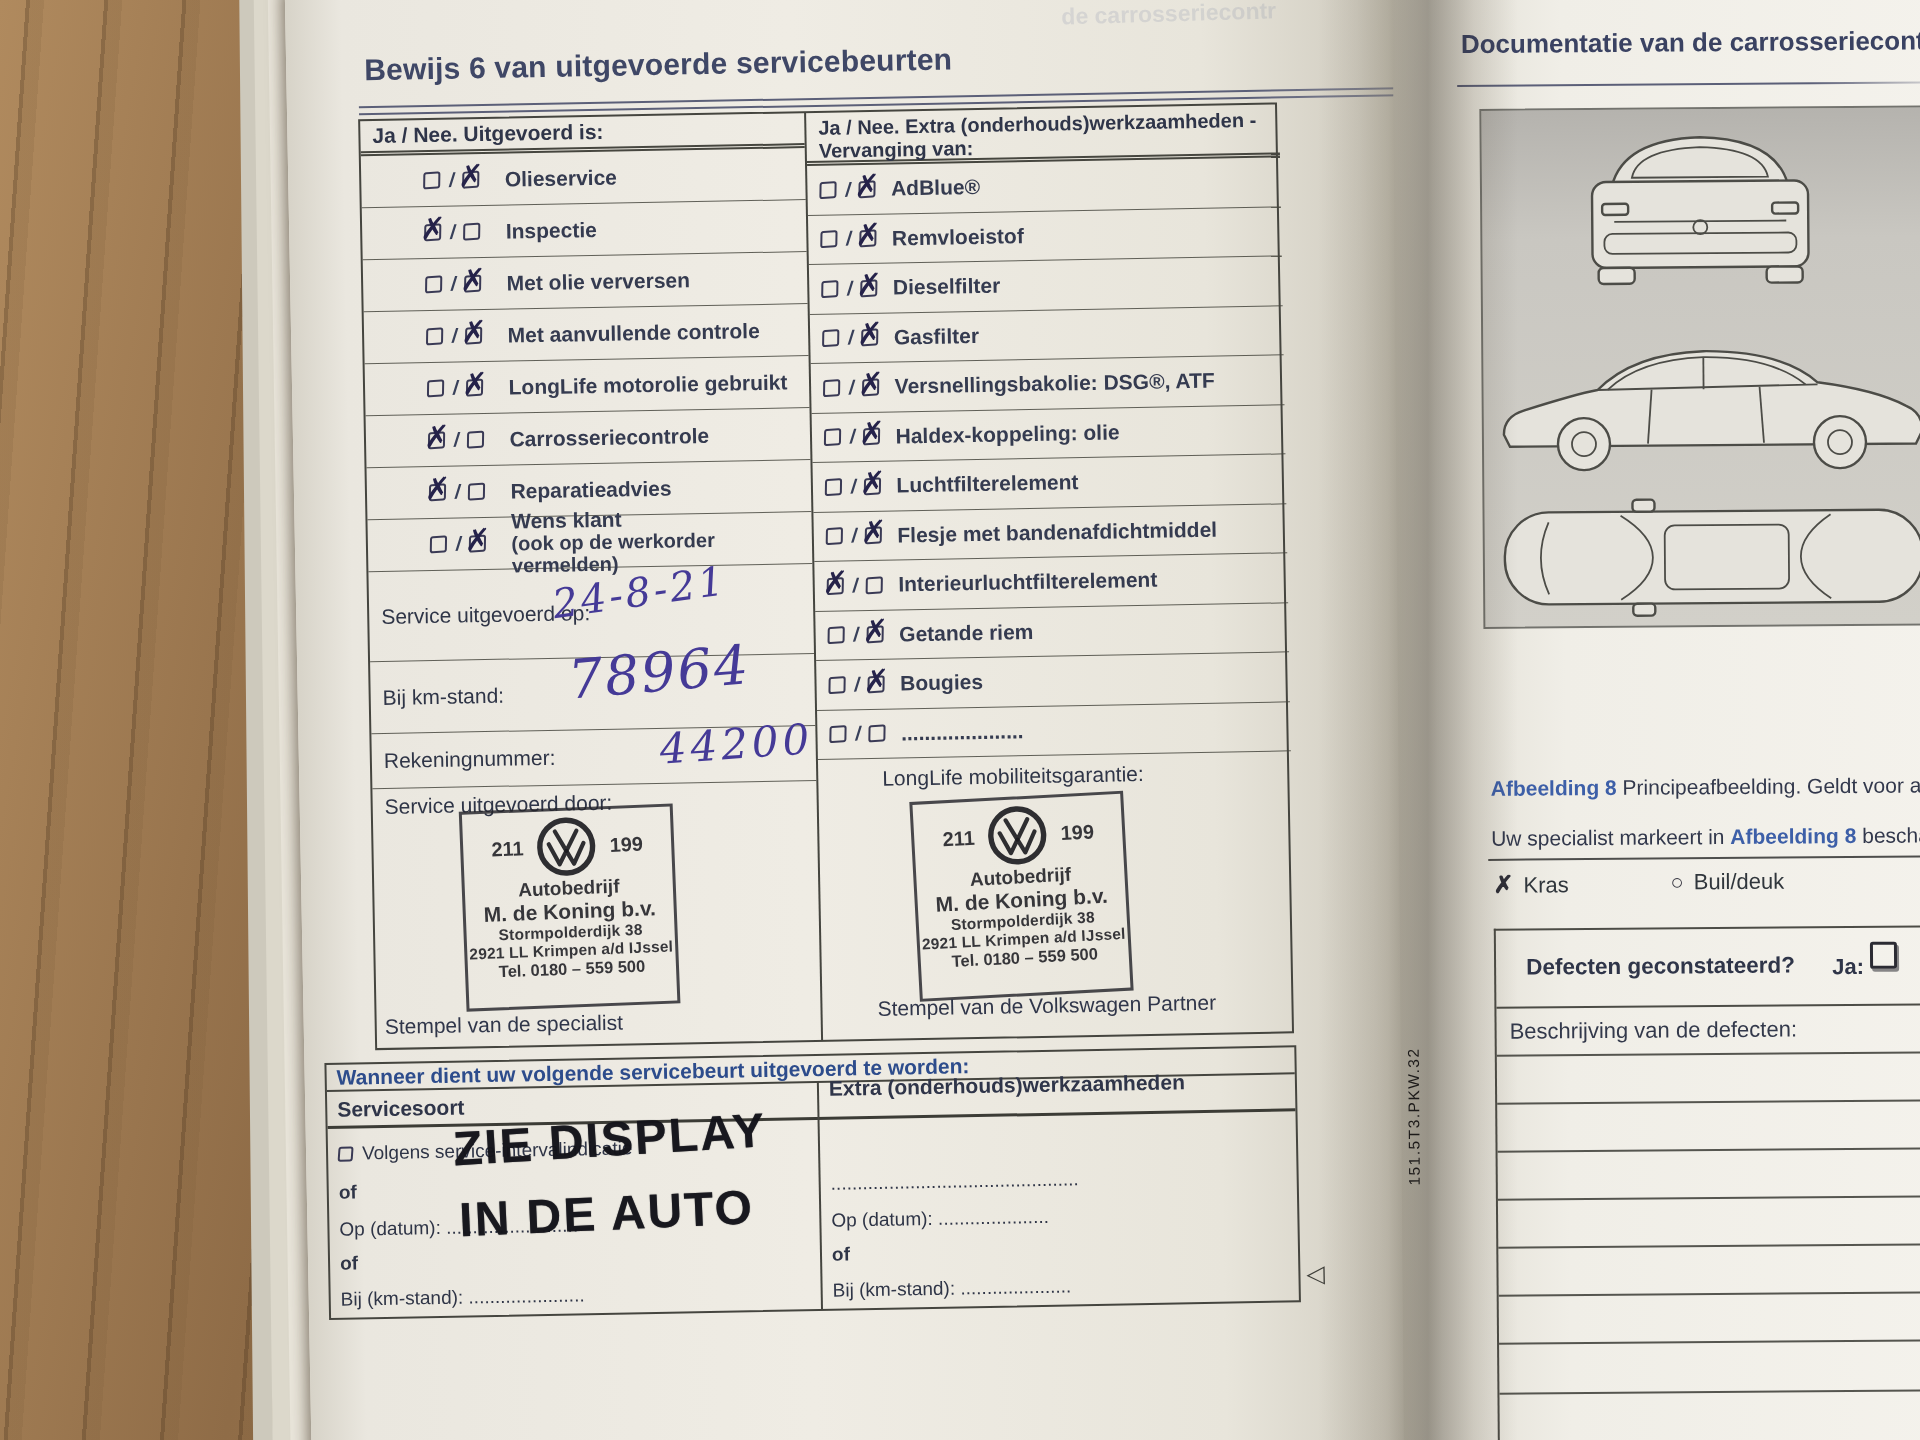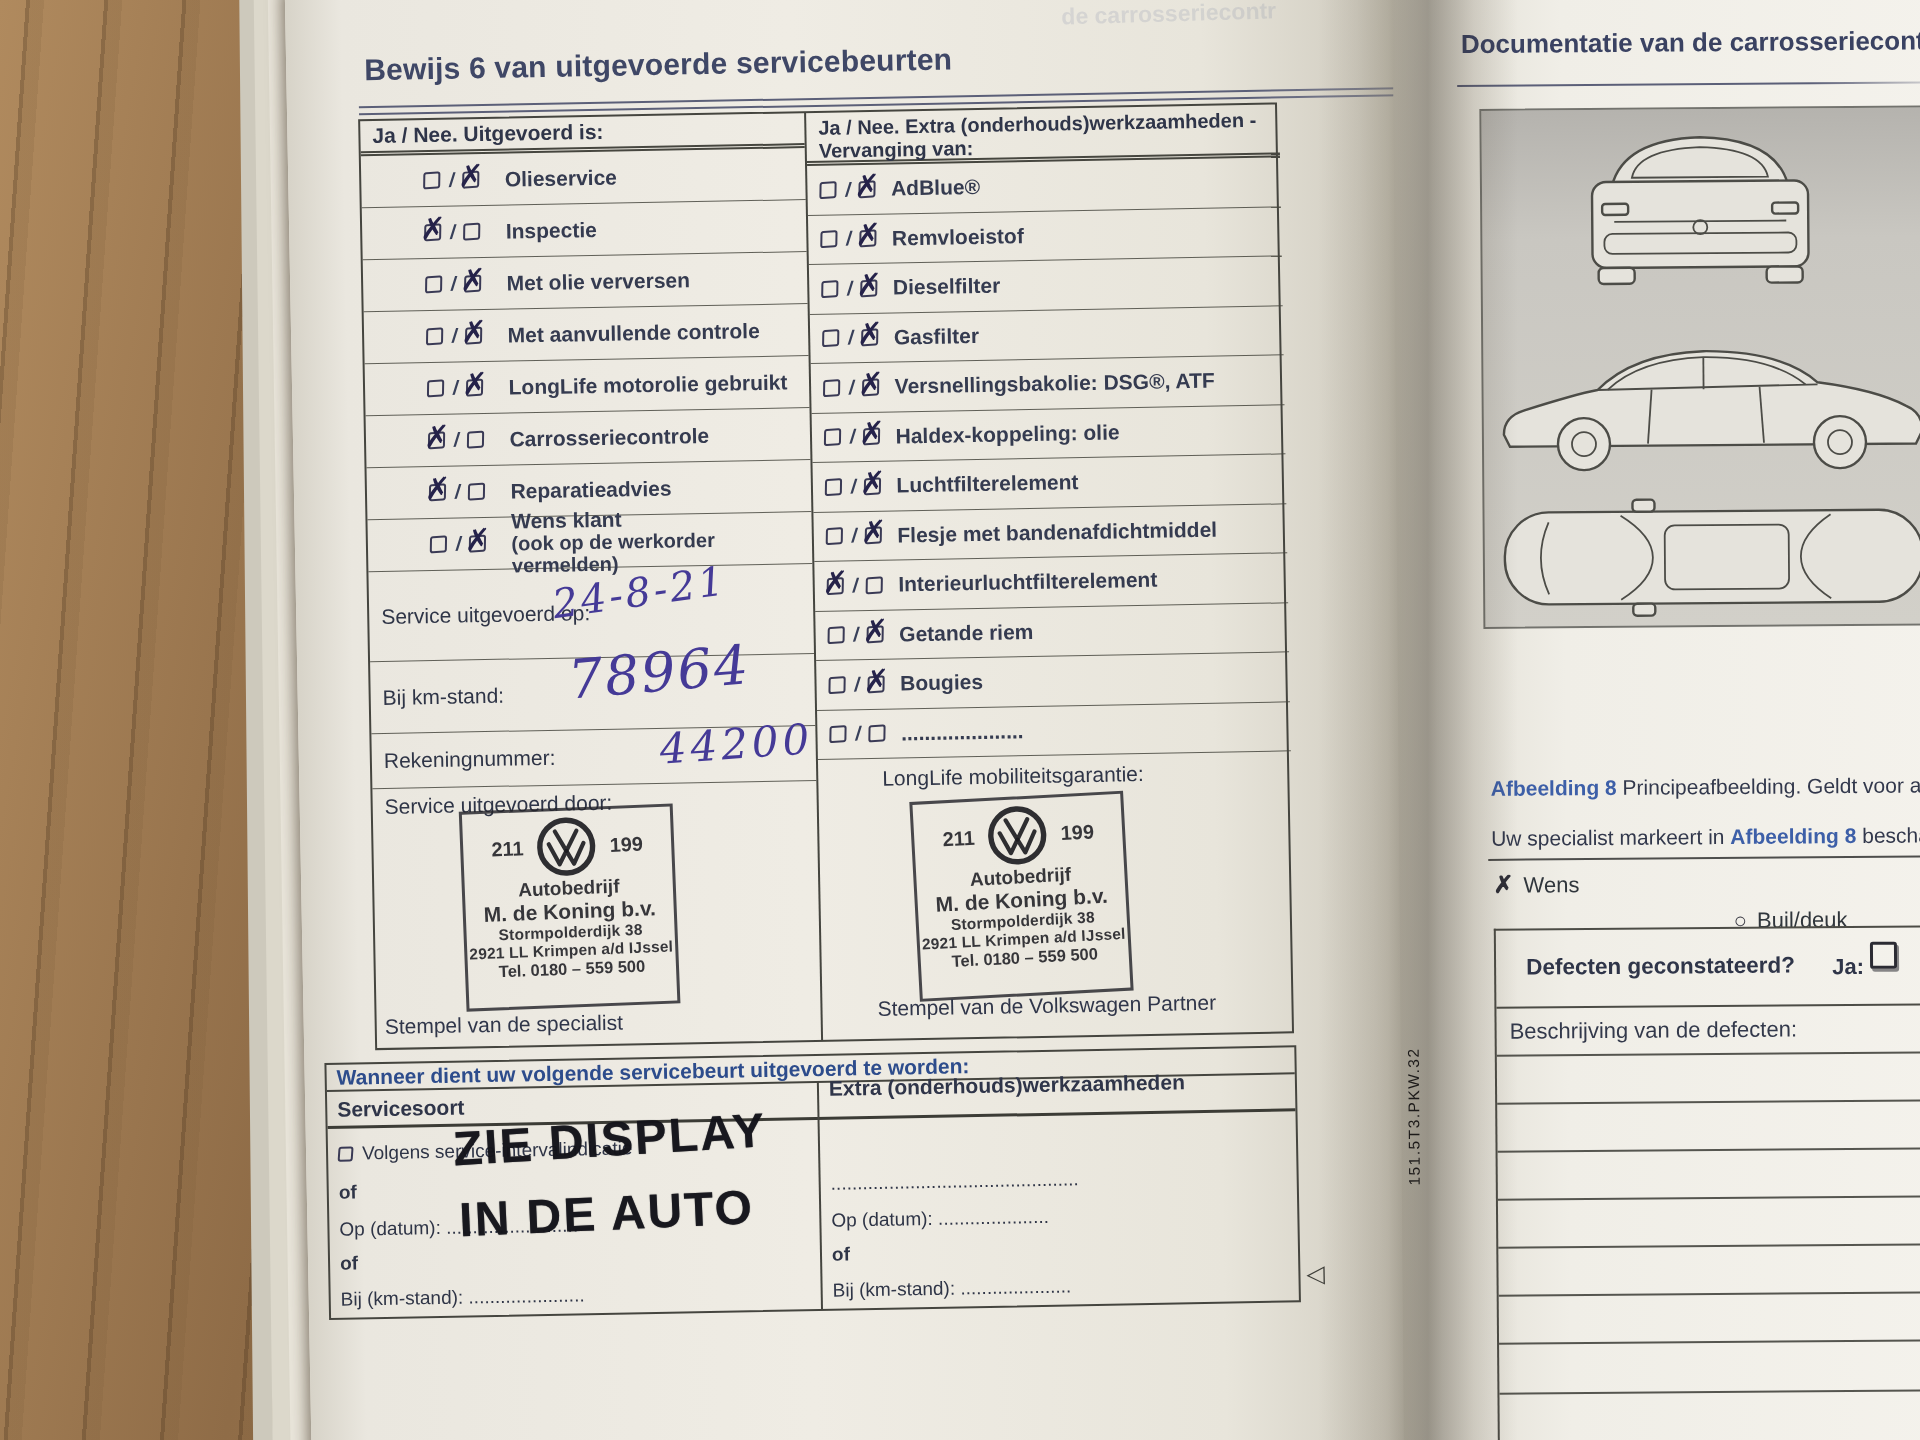--- a/index.html
+++ b/index.html
@@ -443,23 +443,23 @@
 
     <div class="t rp-cap">
       <span class="bluetxt">Afbeelding 8</span><span>  Principeafbeelding. Geldt voor alle</span>
     </div>
     <div class="t rp-spec">
       <span>Uw specialist markeert in </span><span class="bluetxt">Afbeelding 8</span><span> beschadi</span>
     </div>
     <div class="rule rp-rule2"></div>
 
     <div class="legend" style="left:1492px;">
-      <span class="lg-x">✗</span><span>Wens</span>
-    </div>
-    <div class="legend" style="left:1732px;margin-top:39px;">
+      <span class="lg-x">✗</span><span>Kras</span>
+    </div>
+    <div class="legend" style="left:1669px;">
       <span class="lg-o">○</span><span>Buil/deuk</span>
     </div>
 
     <div class="dtable">
       <div class="dq">Defecten geconstateerd?</div>
       <div class="dja">Ja:</div>
       <div class="dbox"></div>
       <div class="dqrule"></div>
       <div class="ddesc">Beschrijving van de defecten:</div>
       <div class="dline" style="top:124px;"></div>

